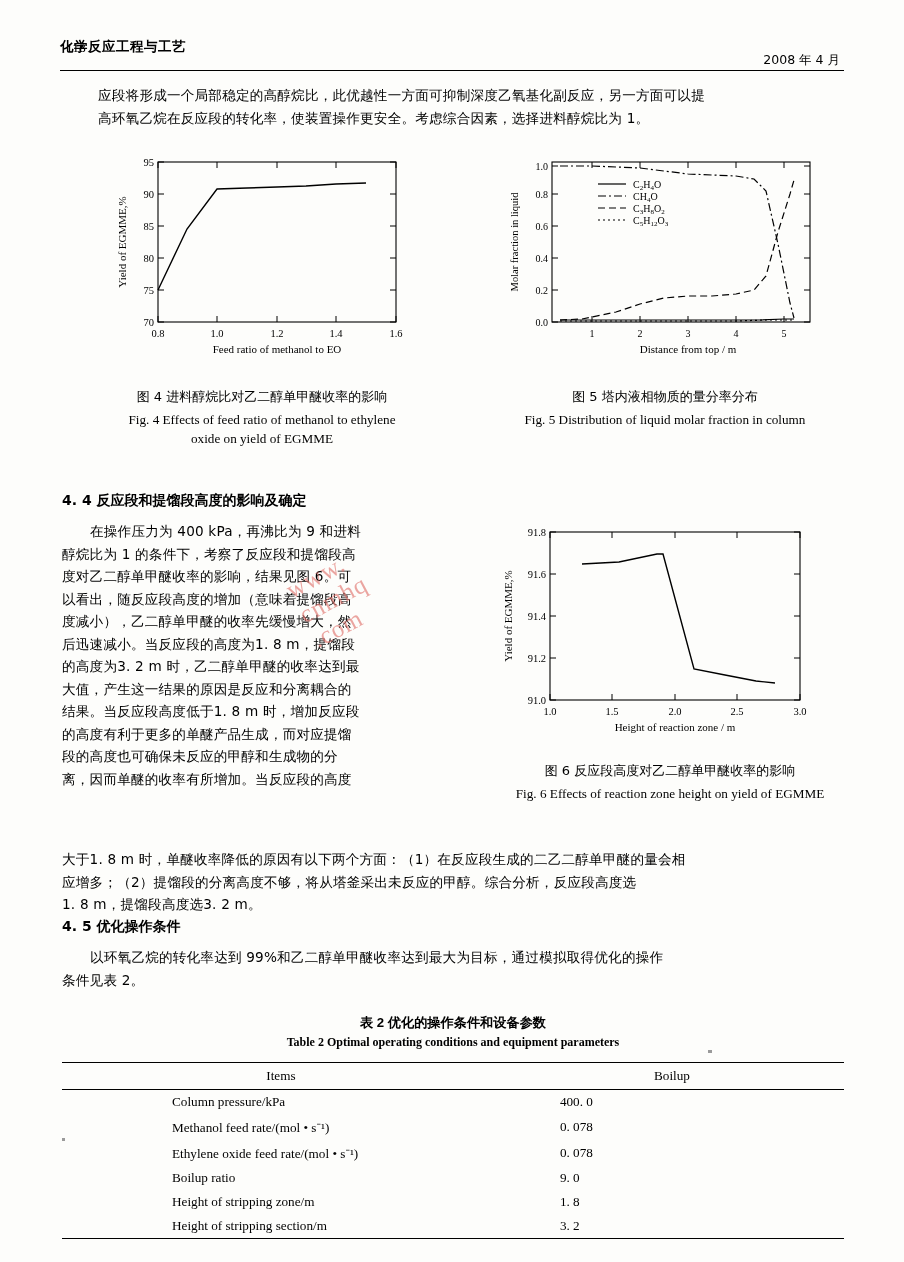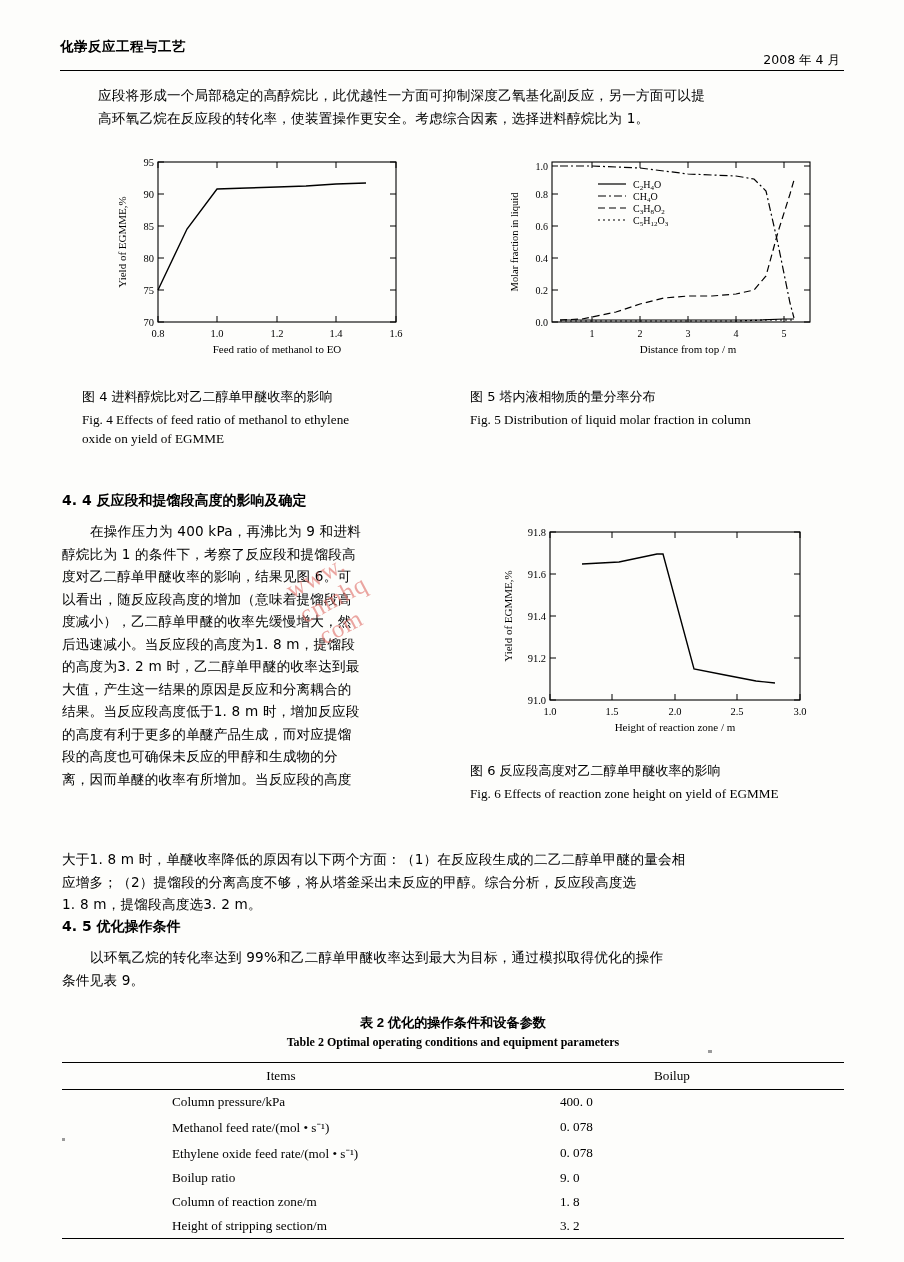--- a/index.html
+++ b/index.html
@@ -67,20 +67,21 @@
     width: 782px;
   }
   .para-top div { white-space: nowrap; margin-left: 36px; }
 
   
   .fig4-box { position: absolute; left: 110px; top: 150px; width: 310px; height: 215px; }
   .fig5-box { position: absolute; left: 500px; top: 150px; width: 330px; height: 215px; }
 
   .cap {
     position: absolute;
+    text-align: center;
     font-size: 13px;
   }
   .cap .cn-cap {
     font-family: "DejaVu Sans", sans-serif;
     font-size: 13px;
     display: block;
     margin-bottom: 4px;
   }
   .cap .en-cap {
     font-family: "Liberation Serif", serif;
@@ -421,21 +422,21 @@
 
   <div class="para-full cn">
     <div>大于1. 8 m 时，单醚收率降低的原因有以下两个方面：（1）在反应段生成的二乙二醇单甲醚的量会相</div>
     <div>应增多；（2）提馏段的分离高度不够，将从塔釜采出未反应的甲醇。综合分析，反应段高度选</div>
     <div>1. 8 m，提馏段高度选3. 2 m。</div>
   </div>
 
   <div class="sec-head sec45">4. 5    优化操作条件</div>
   <div class="para-45 cn">
     <div style="text-indent:28px">以环氧乙烷的转化率达到 99%和乙二醇单甲醚收率达到最大为目标，通过模拟取得优化的操作</div>
-    <div>条件见表 9。</div>
+    <div>条件见表 2。</div>
   </div>
 
   <div class="tbl-title">
     <span class="t-cn">表 2    优化的操作条件和设备参数</span>
     <span class="t-en">Table 2    Optimal operating conditions and equipment parameters</span>
   </div>
 
   <table class="opt">
     <thead>
       <tr>
@@ -454,21 +455,21 @@
       </tr>
       <tr>
         <td class="c-item">Ethylene oxide feed rate/(mol • s⁻¹)</td>
         <td class="c-val">0. 078</td>
       </tr>
       <tr>
         <td class="c-item">Boilup ratio</td>
         <td class="c-val">9. 0</td>
       </tr>
       <tr>
-        <td class="c-item">Column of reaction zone/m</td>
+        <td class="c-item">Height of stripping zone/m</td>
         <td class="c-val">1. 8</td>
       </tr>
       <tr>
         <td class="c-item">Height of stripping section/m</td>
         <td class="c-val">3. 2</td>
       </tr>
     </tbody>
   </table>
 
   <div class="watermark">

